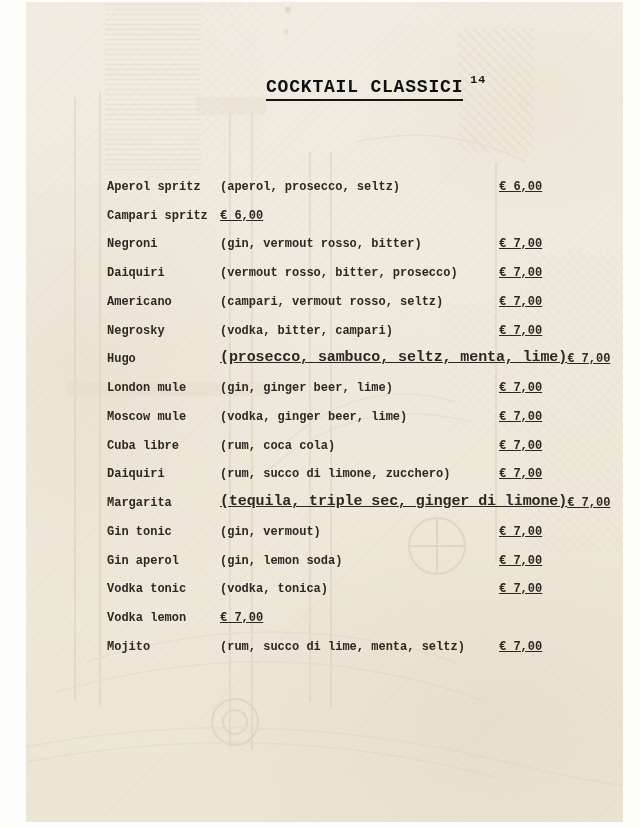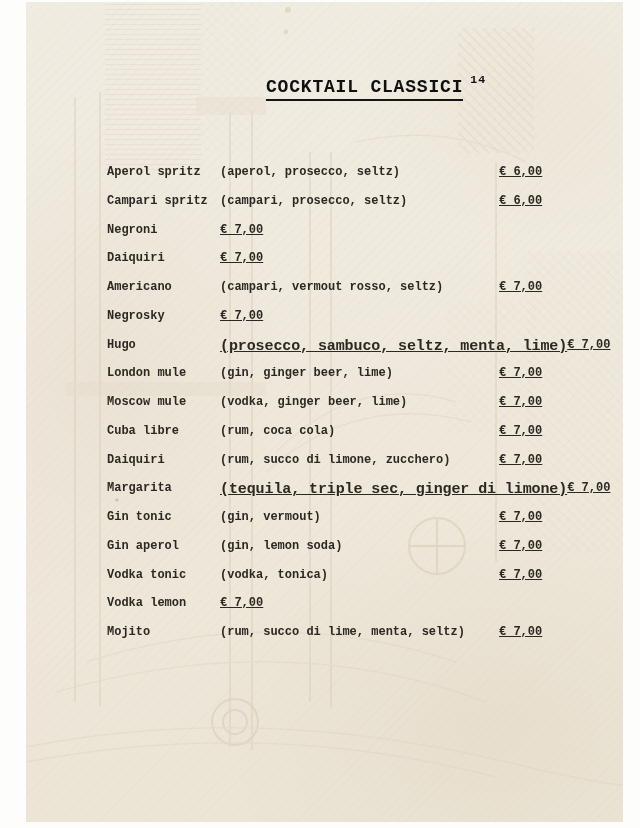--- a/index.html
+++ b/index.html
@@ -36,21 +36,21 @@
   .pagenum{
     font-weight:bold;font-size:11.5px;
     vertical-align:9px;margin-left:7px;letter-spacing:1px;
   }
   
   .menu{
     position:absolute;left:81px;top:163px;width:442px;
     color:#2b2822;
   }
   .row{
-    display:flex;align-items:flex-start;height:28.75px;
+    display:flex;align-items:flex-end;height:28.75px;
     font-weight:bold;font-size:12px;white-space:nowrap;
   }
   .name{width:113px;flex:0 0 113px;}
   .ing{flex:1 1 auto;}
   .ing.small{font-size:15px;letter-spacing:-.1px;text-decoration:underline;}
   .price{flex:0 0 50px;text-align:left;text-decoration:underline;}
 </style>
 </head>
 <body>
 
@@ -116,42 +116,44 @@
 
   <div class="menu">
   <div class="row">
     <span class="name">Aperol spritz</span>
     <span class="ing">(aperol, prosecco, seltz)</span>
     <span class="price">€ 6,00</span>
   </div>
 
   <div class="row">
     <span class="name">Campari spritz</span>
-    <span class="ing">(campari, prosecco, seltz)</span>
     <span class="price">€ 6,00</span>
   </div>
 
   <div class="row">
     <span class="name">Negroni</span>
+    <span class="ing">(gin, vermout rosso, bitter)</span>
     <span class="price">€ 7,00</span>
   </div>
 
   <div class="row">
     <span class="name">Daiquiri</span>
+    <span class="ing">(vermout rosso, bitter, prosecco)</span>
     <span class="price">€ 7,00</span>
   </div>
 
   <div class="row">
     <span class="name">Americano</span>
     <span class="ing">(campari, vermout rosso, seltz)</span>
     <span class="price">€ 7,00</span>
   </div>
 
   <div class="row">
     <span class="name">Negrosky</span>
+    <span class="ing">(vodka, bitter, campari)</span>
     <span class="price">€ 7,00</span>
   </div>
 
   <div class="row">
     <span class="name">Hugo</span>
     <span class="ing small">(prosecco, sambuco, seltz, menta, lime)</span>
     <span class="price">€ 7,00</span>
   </div>
 
   <div class="row">

